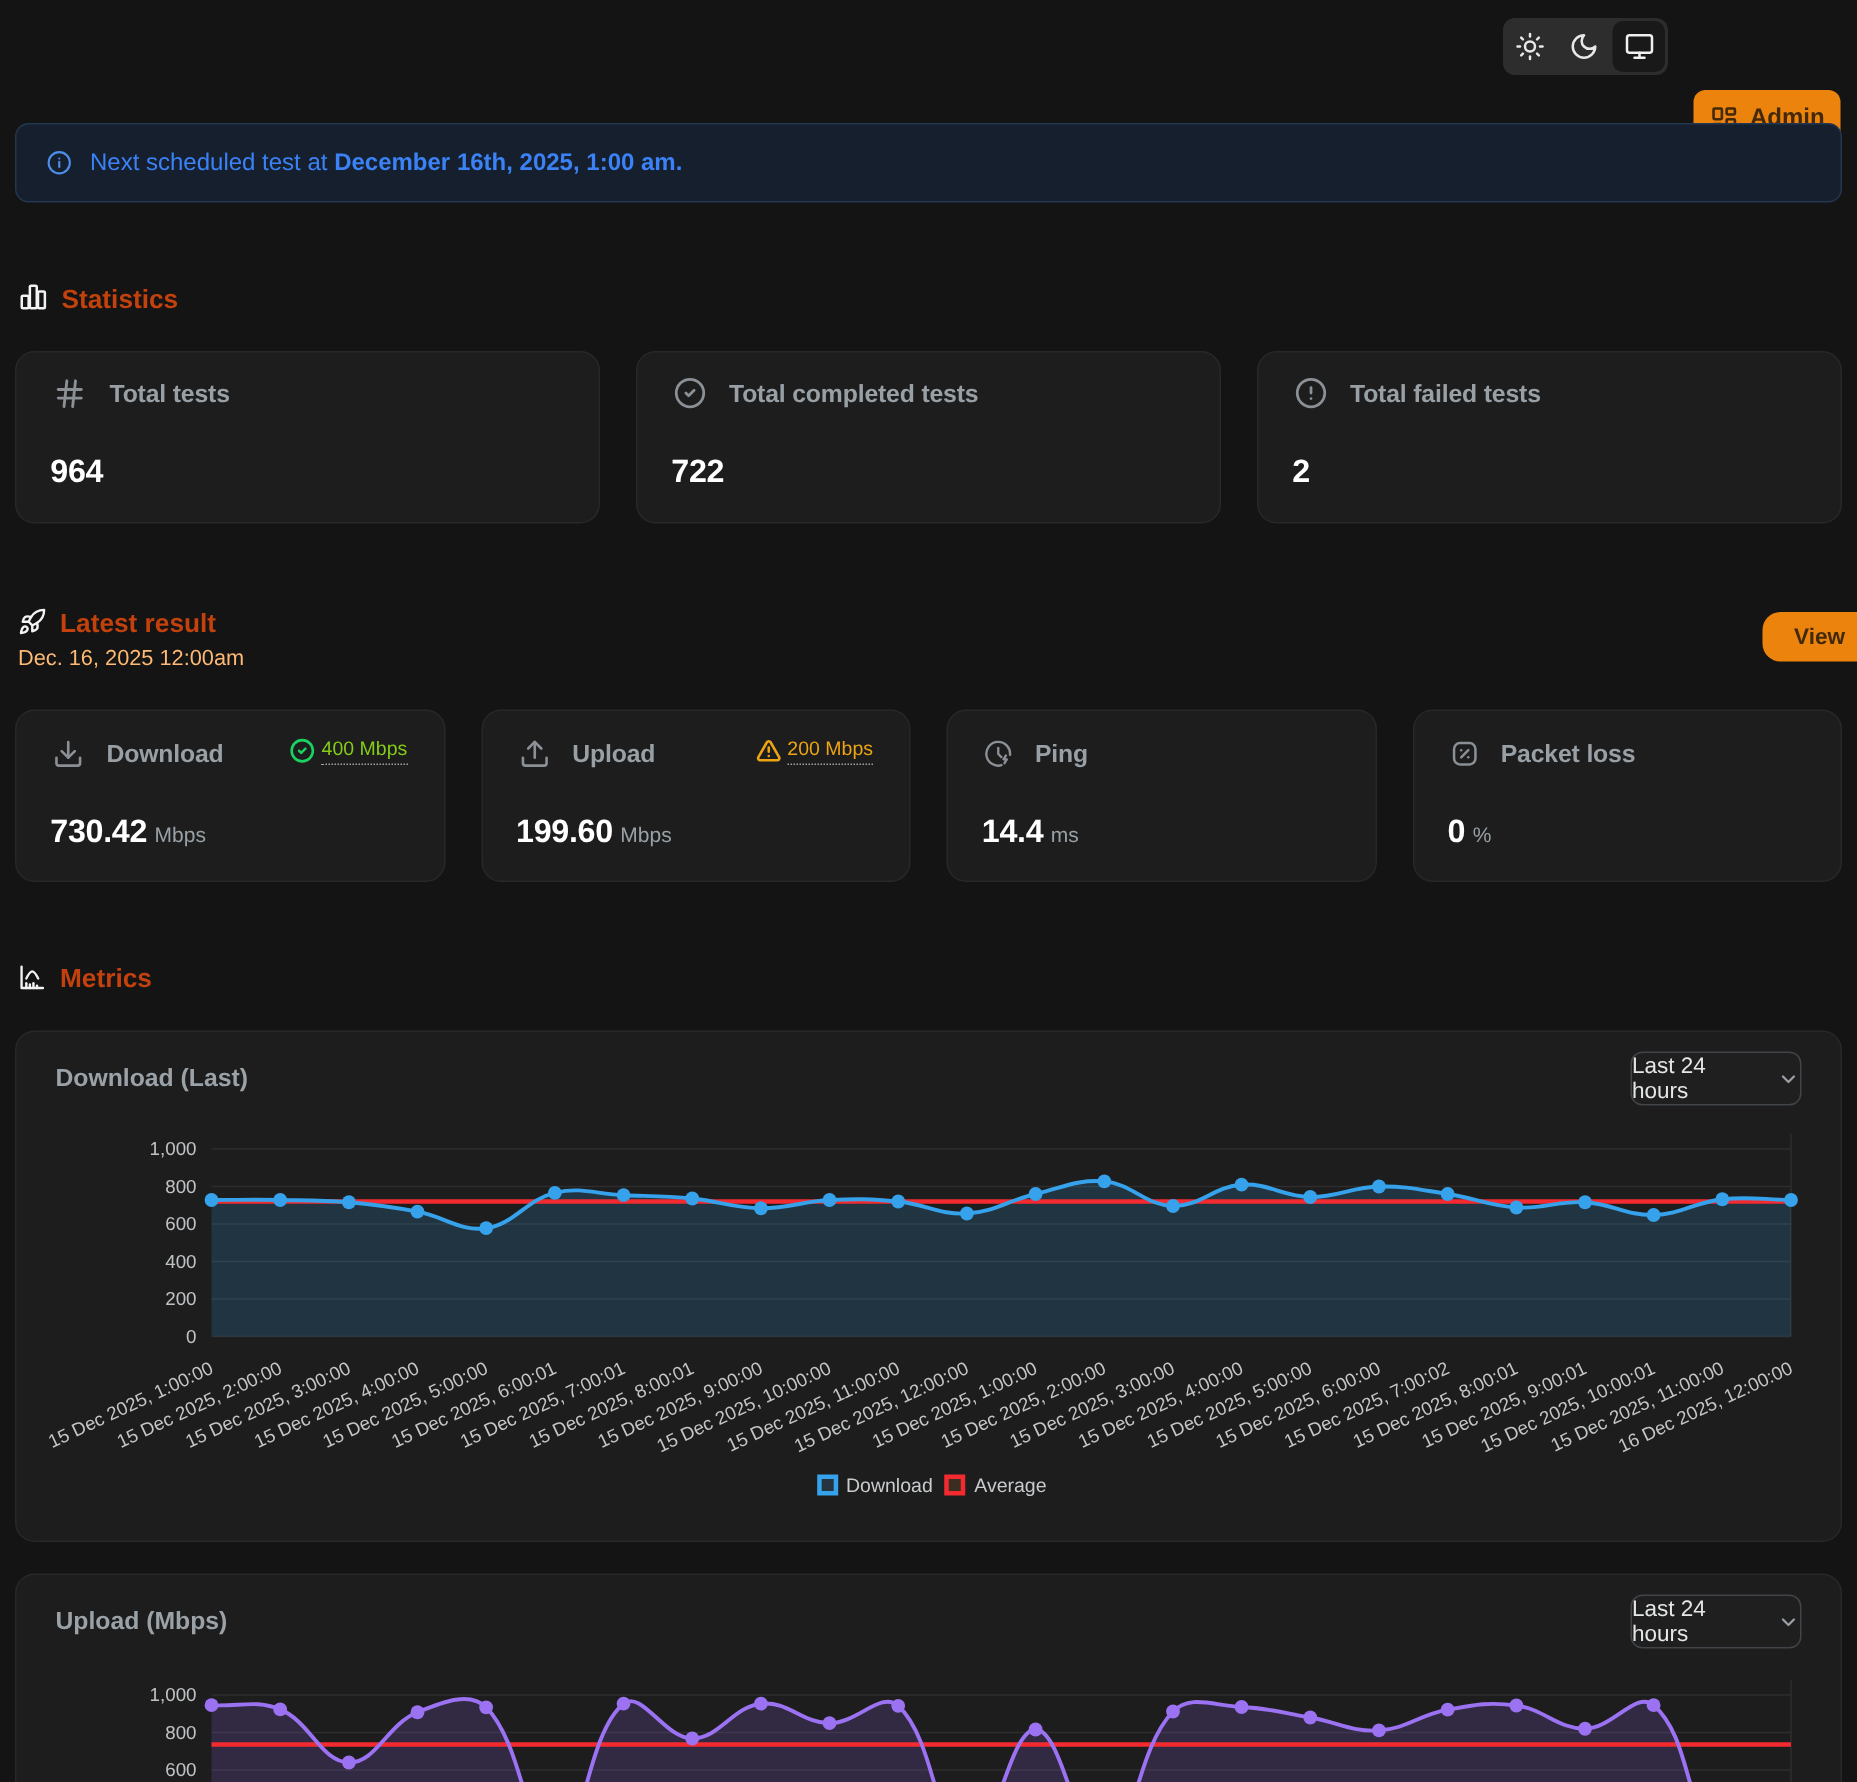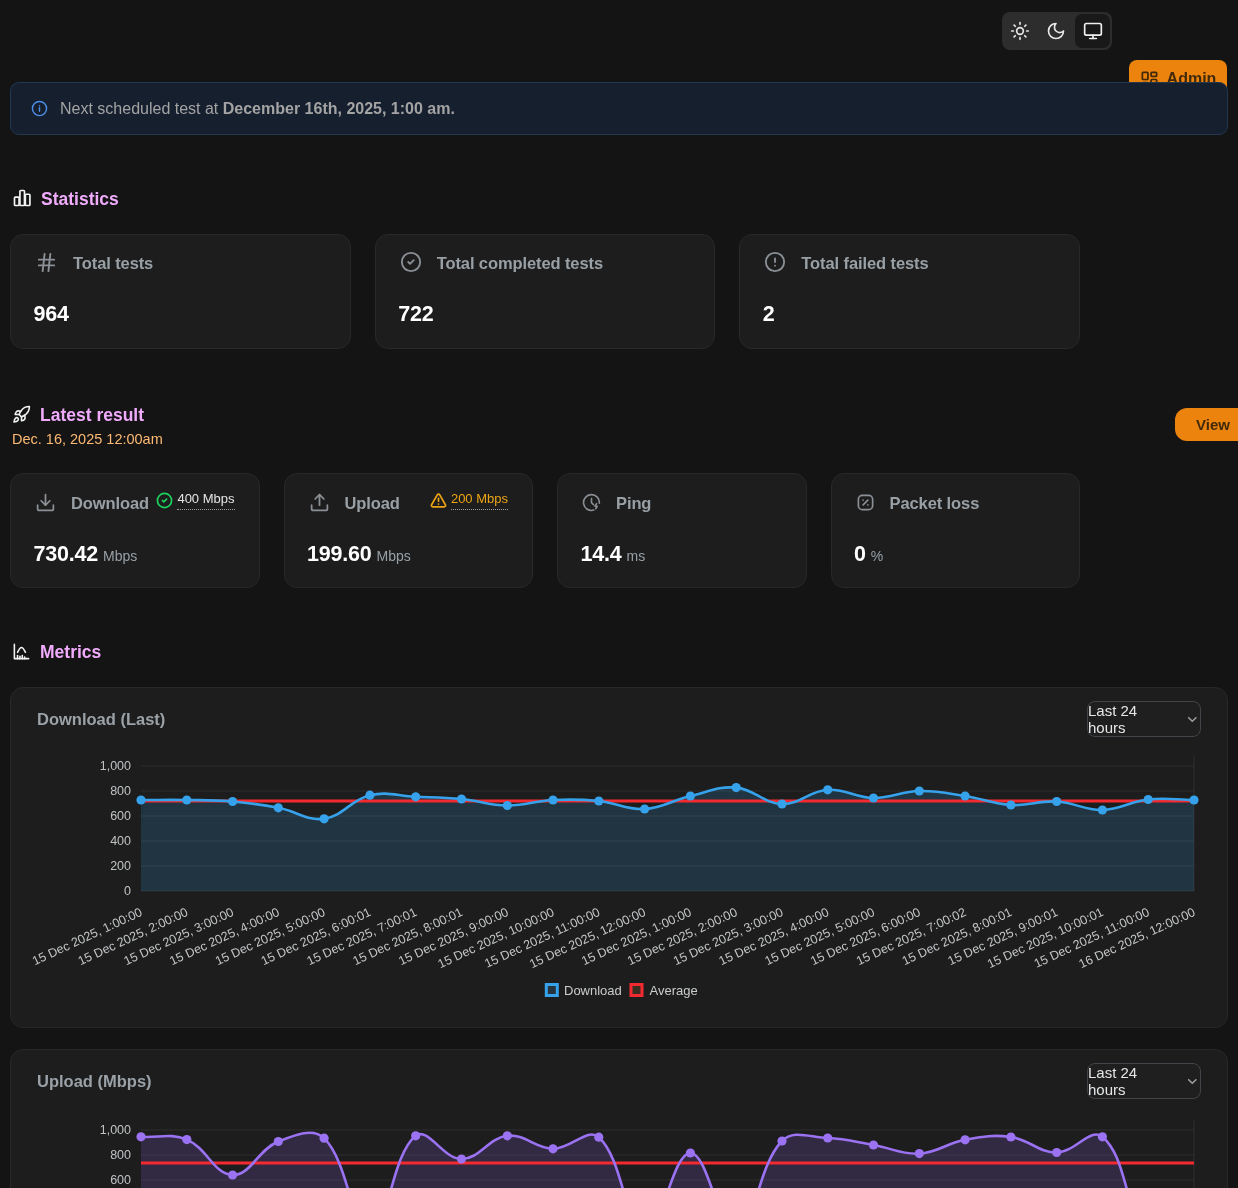--- a/index.html
+++ b/index.html
@@ -4,25 +4,25 @@
 <style>
 * { margin:0; padding:0; box-sizing:border-box; }
 html,body { width:1238px; height:1188px; overflow:hidden; background:#141414; font-family:"Liberation Sans", sans-serif; }
 .page { position:relative; width:1238px; height:1188px; }
 .h1 { position:absolute; left:11px; top:15px; font-size:30px; line-height:34px; font-weight:bold; color:#f5f6f7; }
 .toggle { position:absolute; left:1002px; top:12px; width:110px; height:38px; background:#2d2d2d; border-radius:8px; display:flex; align-items:center; }
 .tseg { width:36px; height:38px; display:flex; align-items:center; justify-content:center; }
 .tseg.sel { background:#191919; border-radius:7px; height:34px; margin:2px 1px; width:35px; }
 .adminbtn { position:absolute; left:1129px; top:12px; width:98px; height:38px; background:#ec830d; border-radius:8px; display:flex; align-items:center; justify-content:center; gap:8px; color:#41290a; font-size:16px; font-weight:bold;margin-top:48px; }
 .banner { position:absolute; left:10px; top:82px; width:1218px; height:53px; background:#151f2e; border:1px solid #233751; border-radius:9px; display:flex; align-items:center; }
-.banner .txt { color:#a3a3a3; font-size:16px; margin-left:12px; }
+.banner .txt { color:#3b82f6; font-size:16px; margin-left:12px; }
 .banner .txt b { font-weight:bold; }
-.sechead { position:absolute; display:flex; align-items:center; gap:9px; color:#f0abfc; font-size:17.5px; font-weight:bold; }
+.sechead { position:absolute; display:flex; align-items:center; gap:9px; color:#c2410c; font-size:17.5px; font-weight:bold; }
 .sechead svg { margin-top:-3px; flex:none; }
-.cardrow { position:absolute; left:10px; width:1070px; display:flex; gap:24px; }
+.cardrow { position:absolute; left:10px; width:1218px; display:flex; gap:24px; }
 .card { flex:1; height:115px; background:#1d1d1d; border:1px solid #282828; border-radius:13px; padding:18px 24px; position:relative; }
 .card.res { padding-top:20px; }
 .card.res .cval { top:68px; }
 .clabel { display:flex; align-items:center; gap:15px; color:#98a0a6; font-size:16.5px; font-weight:bold; letter-spacing:-0.1px; }
 .clabel svg { flex:none; margin-top:-2px; }
 .cval { position:absolute; left:22.5px; top:66.5px; color:#ffffff; font-size:21.5px; line-height:24px; font-weight:bold; letter-spacing:-0.2px; }
 .cval small { font-size:14px; font-weight:normal; letter-spacing:0; color:#98a0a6; margin-left:5px; }
 .badge { position:absolute; top:17px; right:24px; display:flex; align-items:center; gap:4px; font-size:13px; }
 .badge span { border-bottom:1.5px dotted #a0a0a0; padding-bottom:3px; }
 .sub { position:absolute; left:12px; top:431px; color:#fdba74; font-size:14.5px; }
@@ -122,21 +122,21 @@
 </div>
 <div class="sub">Dec. 16, 2025 12:00am</div>
 <div class="viewbtn">View</div>
 <div class="cardrow" style="top:473px;">
   <div class="card res">
     <div class="clabel"><svg width="21" height="21" viewBox="0 0 24 24" fill="none" stroke="#8b9096" stroke-width="2" stroke-linecap="round" stroke-linejoin="round">
             <path d="M12 15V3"></path>
             <path d="M21 15v4a2 2 0 0 1-2 2H5a2 2 0 0 1-2-2v-4"></path>
             <path d="m7 10 5 5 5-5"></path>
           </svg>Download</div>
-    <div class="badge" style="color:#e5e5e5;">
+    <div class="badge" style="color:#84cc16;">
           <svg width="17" height="17" viewBox="0 0 24 24" fill="none" stroke="#1ad25f" stroke-width="2.4" stroke-linecap="round" stroke-linejoin="round">
             <circle cx="12" cy="12" r="10"></circle>
             <path d="m9 12 2 2 4-4"></path>
           </svg>
           <span>400 Mbps</span>
         </div>
     <div class="cval">730.42<small>Mbps</small></div>
   </div>
   <div class="card res">
     <div class="clabel"><svg width="21" height="21" viewBox="0 0 24 24" fill="none" stroke="#8b9096" stroke-width="2" stroke-linecap="round" stroke-linejoin="round">

